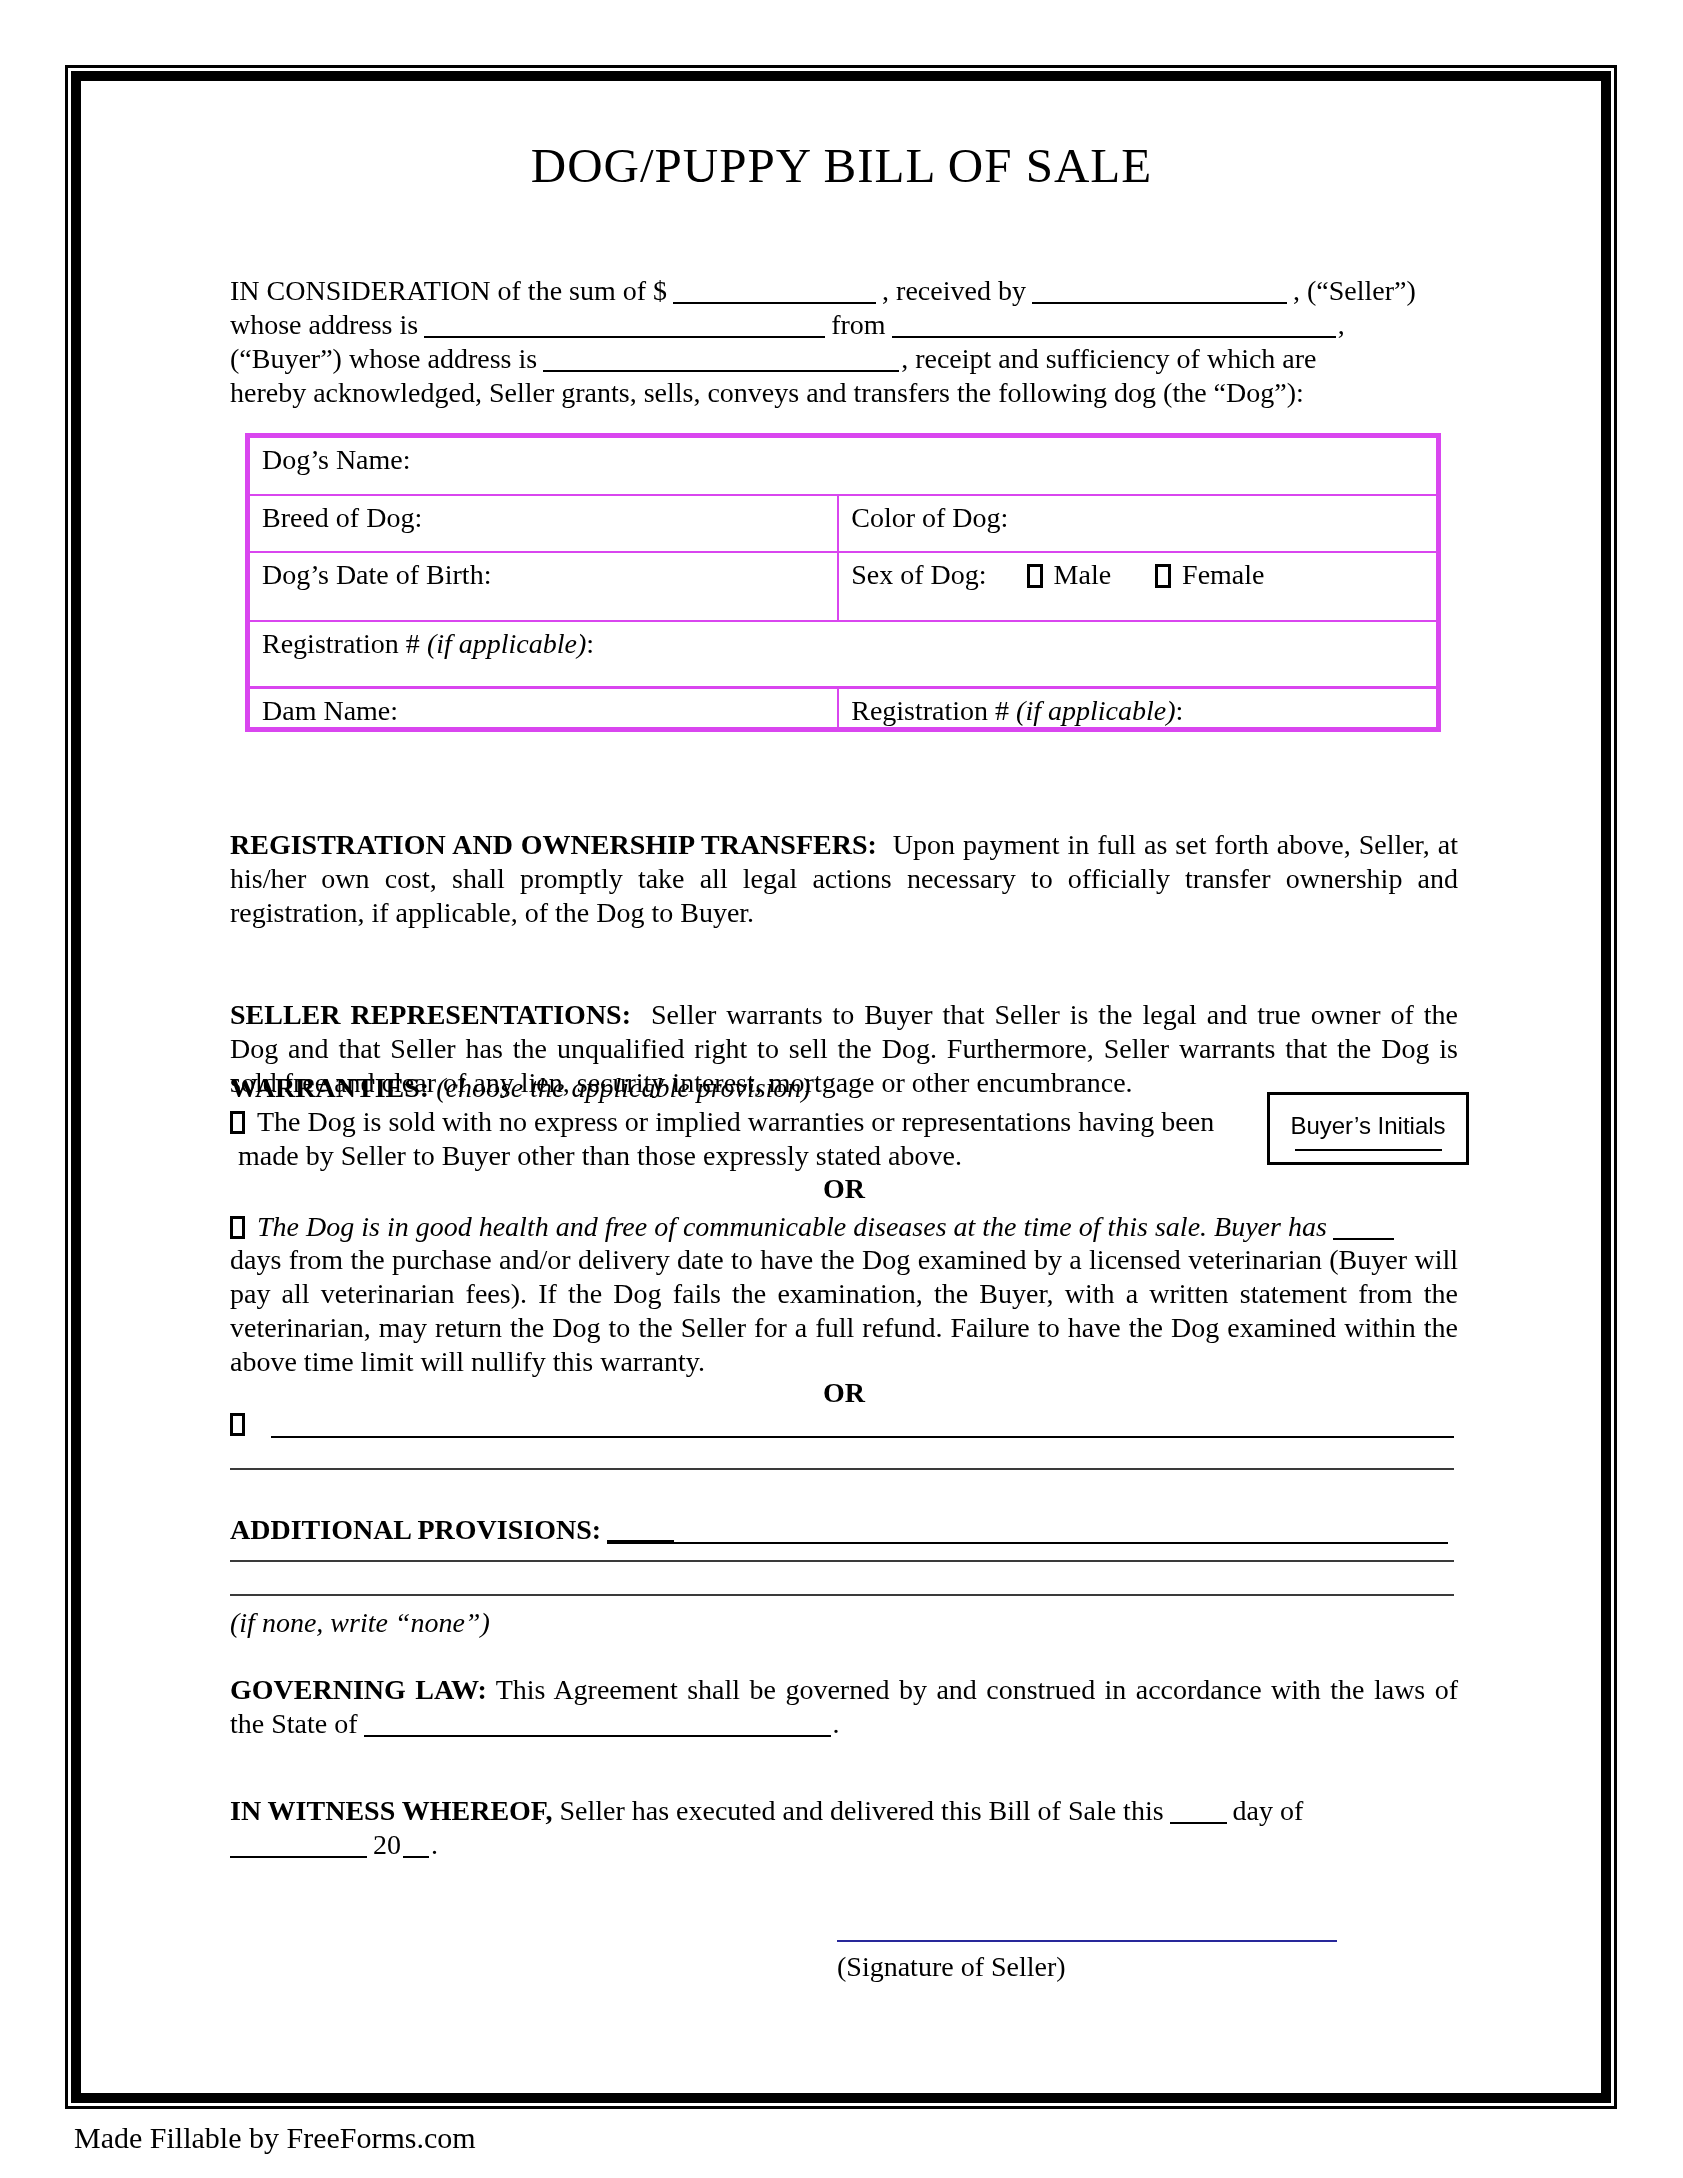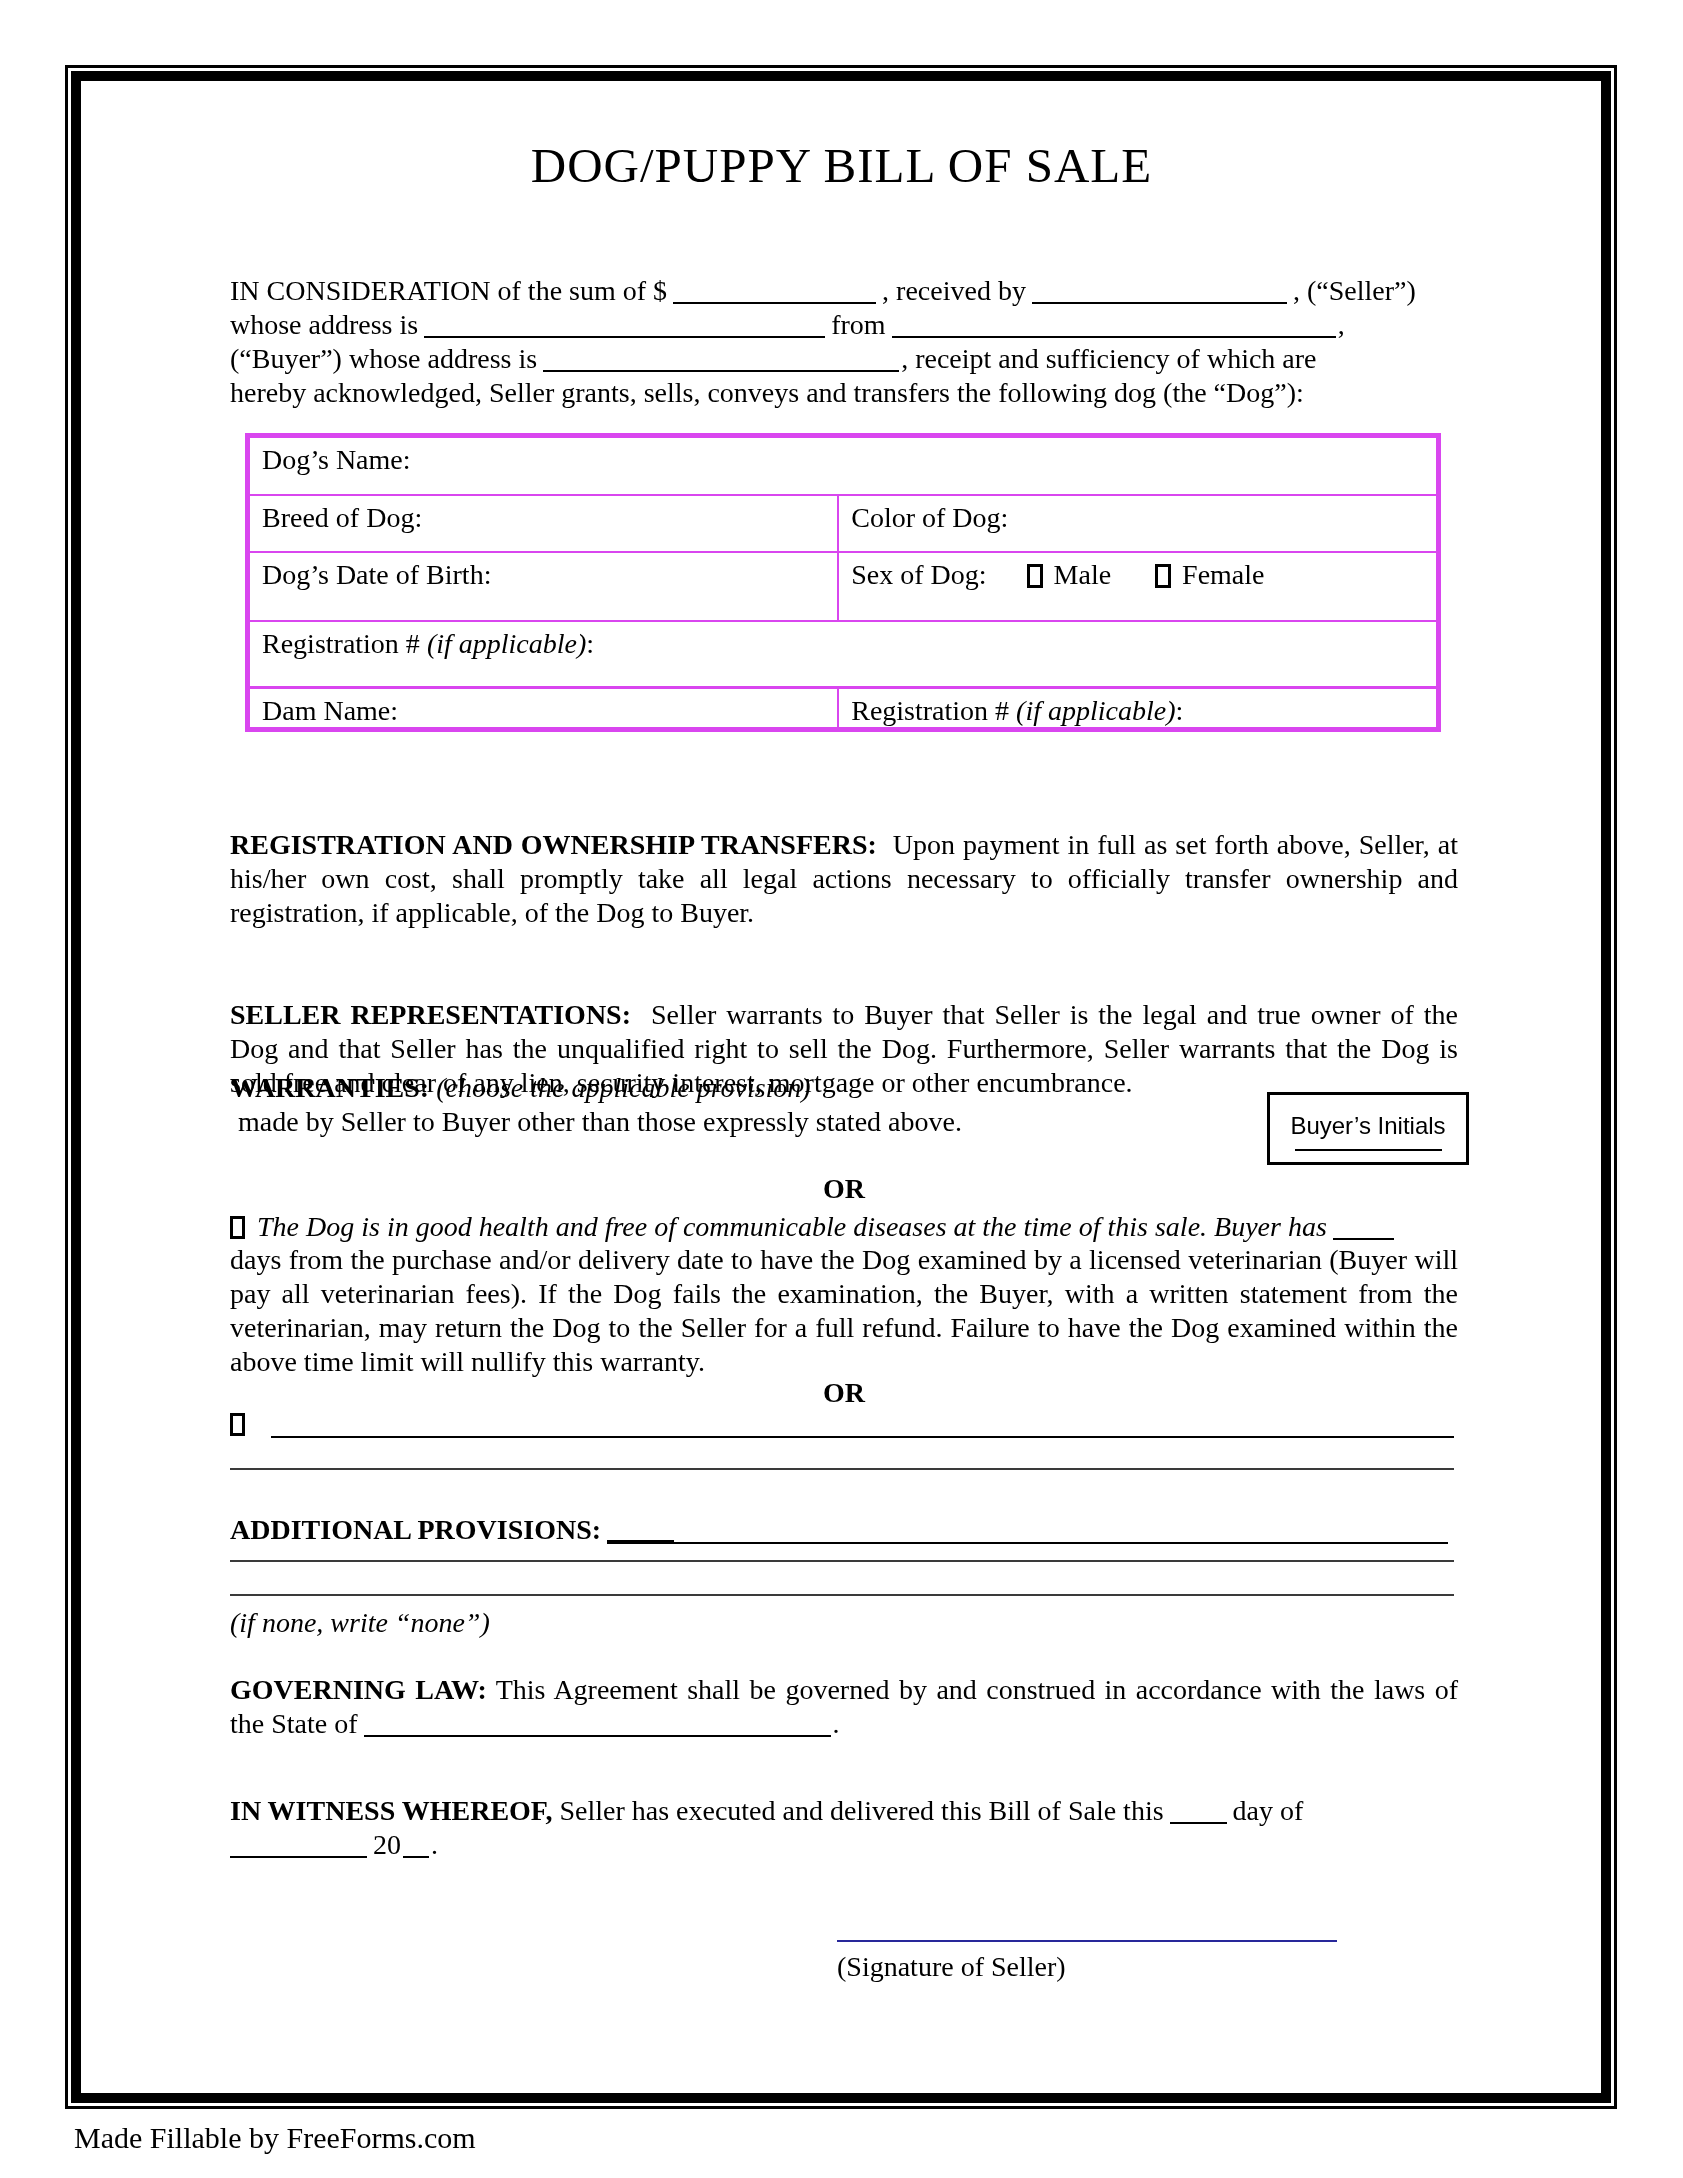--- a/index.html
+++ b/index.html
@@ -165,20 +165,21 @@
   <b>SELLER REPRESENTATIONS:</b>&nbsp;
   <span>Seller warrants to Buyer that Seller is the legal and true owner of the Dog and that Seller has the unqualified right to sell the Dog.  Furthermore, Seller warrants that the Dog is sold free and clear of any lien, security interest, mortgage or other encumbrance.</span>
 </div>
 
 <div class="abs body-text" style="left:230px; top:1071px;">
   <b>WARRANTIES:</b>
   <span class="ital">(choose the applicable provision)</span>
 </div>
 
 <div class="abs body-text" style="left:230px; top:1105px; width:1030px;">
+  <div class="line"><span class="cb"></span><span>The Dog is sold with no express or implied warranties or representations having been</span></div>
   <div class="line" style="padding-left:8px;">made by Seller to Buyer other than those expressly stated above.</div>
 </div>
 
 <div class="abs initials-box">
   <span>Buyer’s Initials</span>
   <span class="initials-line"></span>
 </div>
 
 <div class="abs or-line body-text" style="top:1172px;">OR</div>
 

